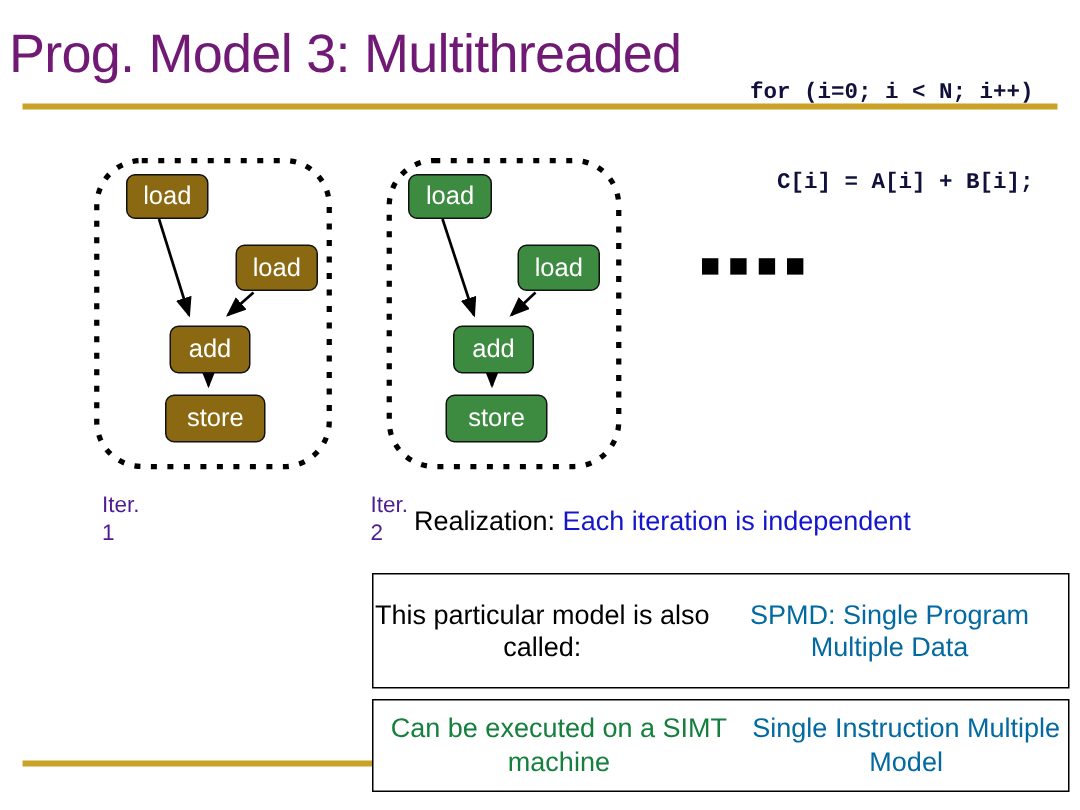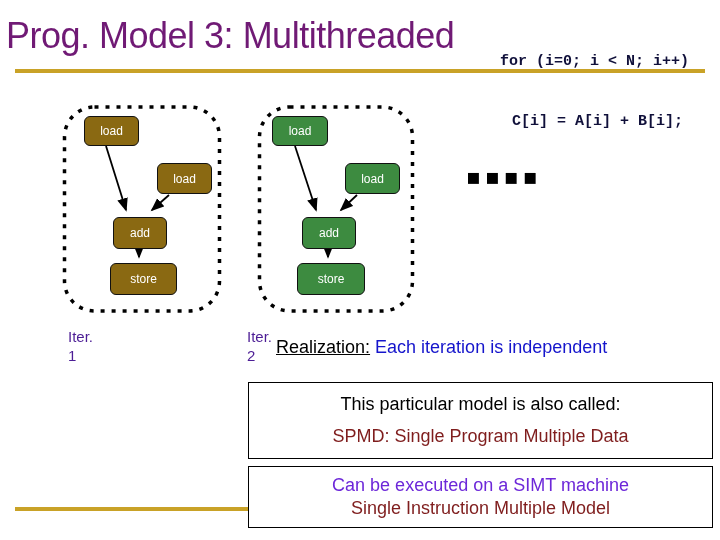--- a/index.html
+++ b/index.html
@@ -7,56 +7,56 @@
     position:relative;width:720px;height:540px;background:#ffffff;
     font-family:"Liberation Sans", sans-serif;overflow:hidden;
   }
   .page-title{
     position:absolute;left:6px;top:16px;font-size:36px;line-height:40px;
     color:#701a75;white-space:nowrap;letter-spacing:-0.5px;
   }
   .code-snippet{
     position:absolute;left:500px;top:12px;
     font-family:"Liberation Mono", monospace;font-weight:bold;
-    font-size:15px;line-height:20px;color:#10103a;white-space:pre;
+    font-size:15px;line-height:20px;color:#10103a;white-space:pre;text-align:right;
   }
   .code-line2{margin-left:12px;}
   .gold-rule{position:absolute;background:#c9a227;height:4px;}
   .rule-title{left:15px;top:69px;width:690px;}
   .rule-bottom{left:15px;top:507px;width:240px;}
   .diagram-overlay{position:absolute;left:0;top:0;width:720px;height:540px;}
   .node{
     position:absolute;display:flex;align-items:center;justify-content:center;
-    color:#ffffff;font-size:12px;border:1px solid #111111;border-radius:6px;
+    color:#ffffff;font-size:17px;border:1px solid #111111;border-radius:6px;
   }
   .node-brown{background:#8a6912;}
   .node-green{background:#3d8b40;}
   .iter-label{
     position:absolute;font-size:15px;line-height:19px;color:#4c1d95;
   }
   .dots{
     position:absolute;left:466px;top:164px;font-size:22px;letter-spacing:4px;
     color:#000000;font-family:"DejaVu Sans", sans-serif;
   }
   .realization{
     position:absolute;left:276px;top:337px;font-size:18px;white-space:nowrap;
   }
-  .realization .lbl{color:#000000;text-decoration:underline;}
+  .realization .lbl{color:#000000;}
   .realization .txt{color:#1515cc;margin-top:27px;}
   .callout{
     position:absolute;left:248px;width:463px;background:#ffffff;
-    border:1.5px solid #000000;display:flex;flex-direction:column;
+    border:1.5px solid #000000;display:flex;flex-direction:row;
     align-items:center;justify-content:space-evenly;text-align:center;
     font-size:18px;
   }
   .callout-1{top:382px;height:75px;}
   .callout-2{top:466px;height:60px;justify-content:center;line-height:23px;}
   .c-black{color:#000000;}
-  .c-red{color:#7f1d1d;}
-  .c-blue{color:#6d28d9;}
+  .c-red{color:#0369a1;}
+  .c-blue{color:#15803d;}
 </style>
 </head>
 <body>
 
 <div class="slide">
 
   <h1 class="page-title" style="margin:0;font-weight:400;">Prog. Model 3: Multithreaded</h1>
 
   <div class="code-snippet">
     <div>for (i=0; i &lt; N; i++)</div>

